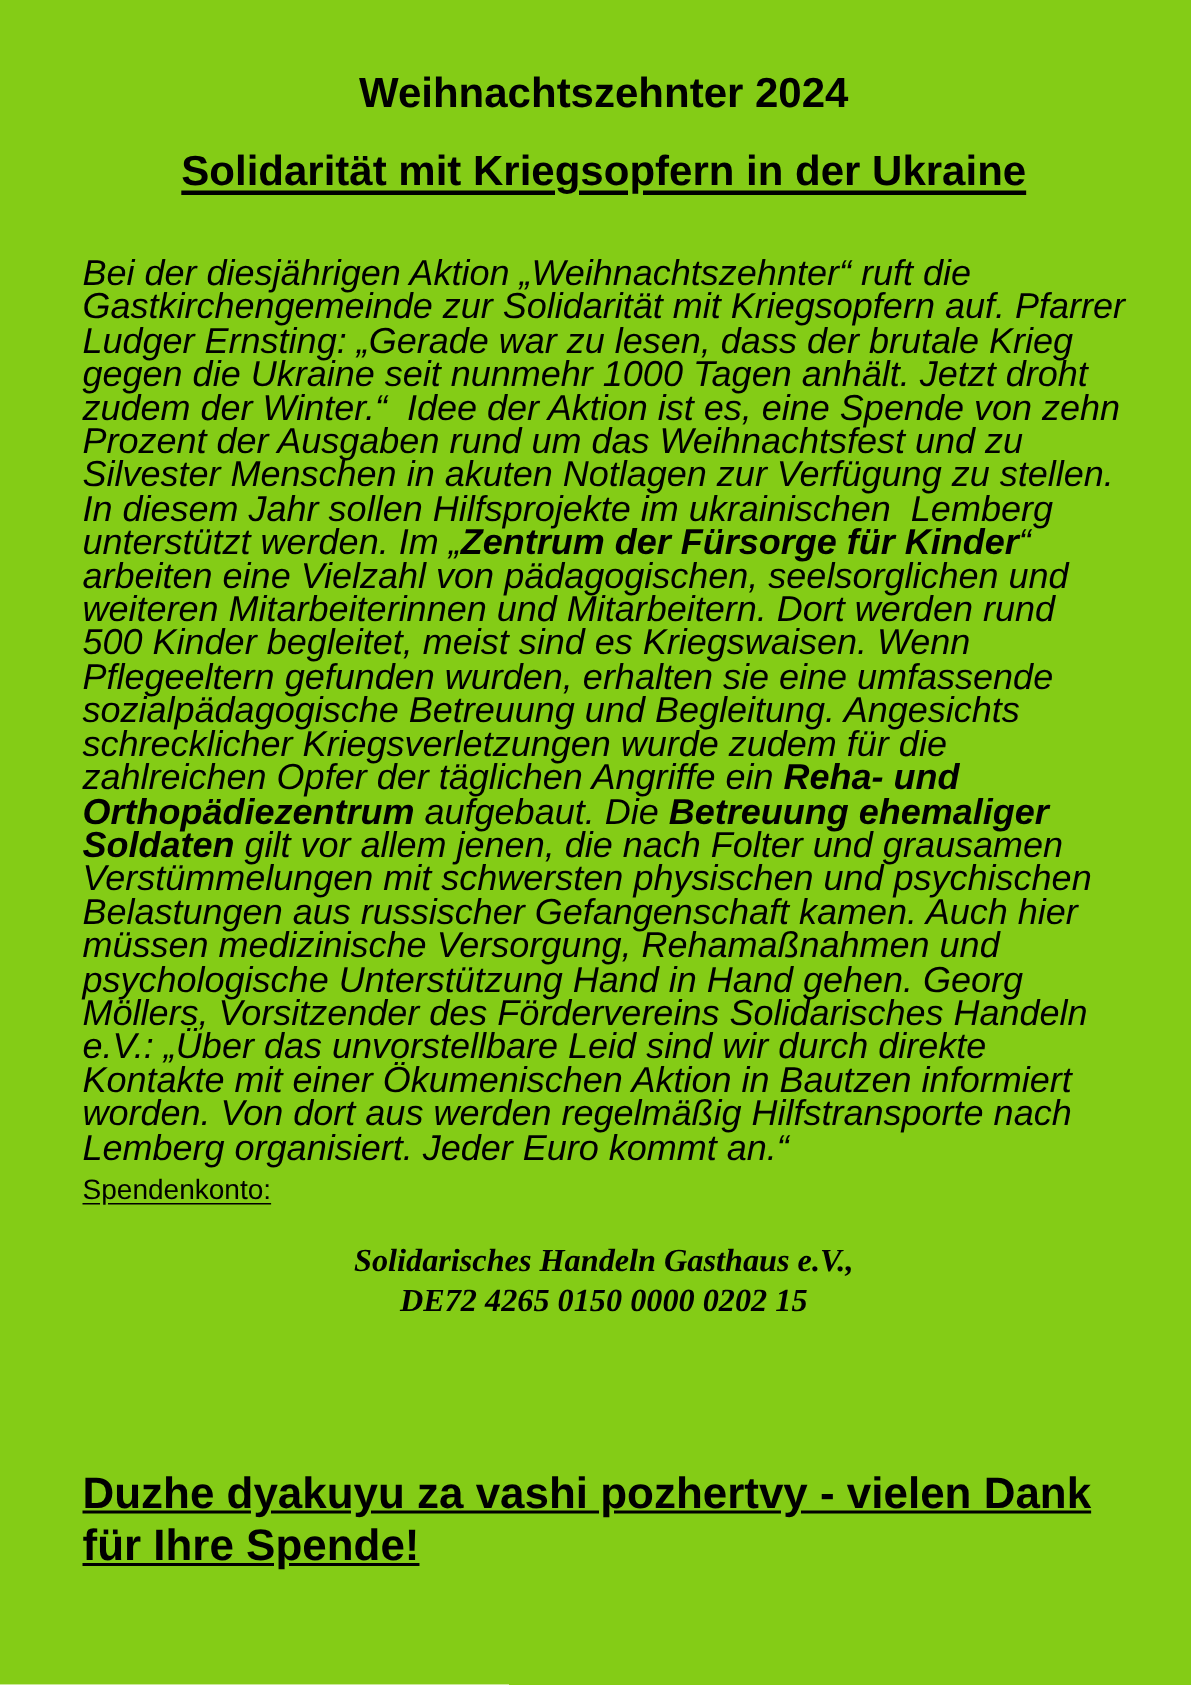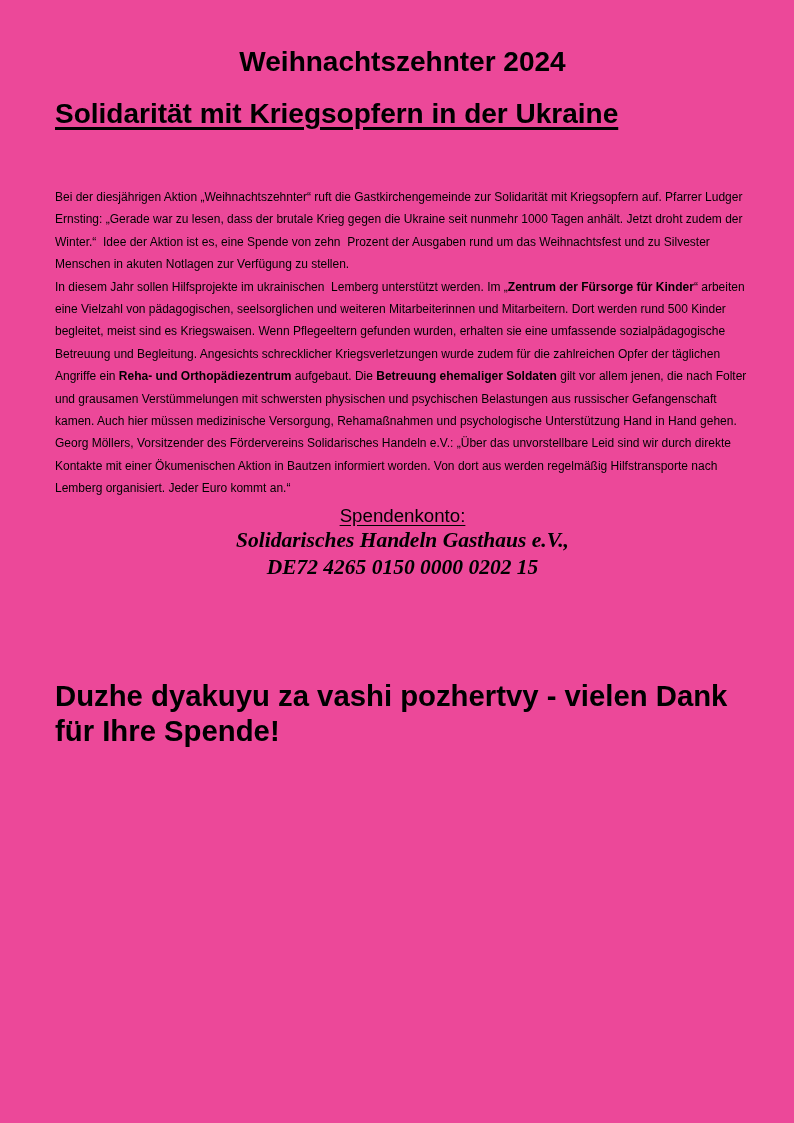--- a/index.html
+++ b/index.html
@@ -1,80 +1,83 @@
 <!DOCTYPE html>
 <html><head>
 <meta charset="utf-8">
 <style>
   html, body { margin: 0; padding: 0; background: #ffffff; }
   .page {
     position: relative;
     width: 794px;
     height: 1123px;
     margin: 0 auto;
-    background: #ec4899;
+    background: #84cc16;
     color: #000000;
     font-family: "Liberation Sans", sans-serif;
     box-sizing: border-box;
     padding: 45px 44px 0 55px;
     overflow: hidden;
   }
   .doc-title {
     margin: 0;
     font-size: 28px;
     line-height: 33px;
     font-weight: bold;
     text-align: center;
   }
   .doc-subtitle {
     margin: 19px 0 0 0;
     font-size: 28px;
     line-height: 33px;
     font-weight: bold;
-    text-align: left;
+    text-align: center;
   }
   .doc-subtitle .u-text {
     text-decoration: underline;
     text-decoration-thickness: 2.5px;
     text-underline-offset: 4px;
   }
   .body-text {
-    margin-top: 56px;
-    font-size: 12px;
+    margin-top: 42px;
+    font-size: 24px;
     line-height: 22.4px;
+    font-style: italic;
   }
   .body-text p {
     margin: 0;
     white-space: pre-wrap;
     text-align: left;
   }
   .donation-heading {
     margin-top: 5px;
-    text-align: center;
+    text-align: left;
     font-size: 18.7px;
     line-height: 22.4px;
   }
   .donation-heading .u-text {
     text-decoration: underline;
     text-underline-offset: 3px;
   }
   .bank-details {
+    margin-top: 23px;
     text-align: center;
     font-family: "Liberation Serif", serif;
     font-weight: bold;
     font-style: italic;
     font-size: 21.5px;
     line-height: 27px;
   }
   .thank-you {
     margin-top: 97px;
     font-size: 29.3px;
     line-height: 35px;
     font-weight: bold;
     text-align: left;
+    text-decoration: underline;
   }
 </style>
 </head>
 <body>
 
 <div class="page">
 
   <h1 class="doc-title">Weihnachtszehnter 2024</h1>
 
   <h2 class="doc-subtitle">

